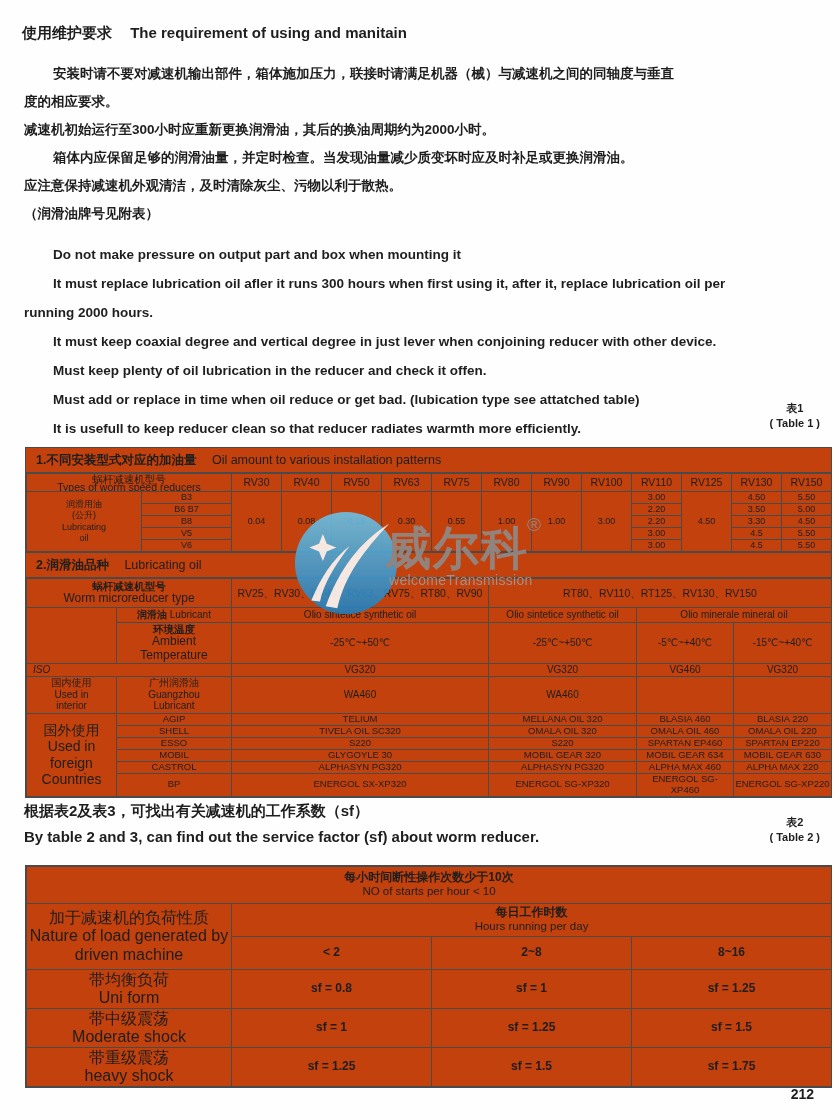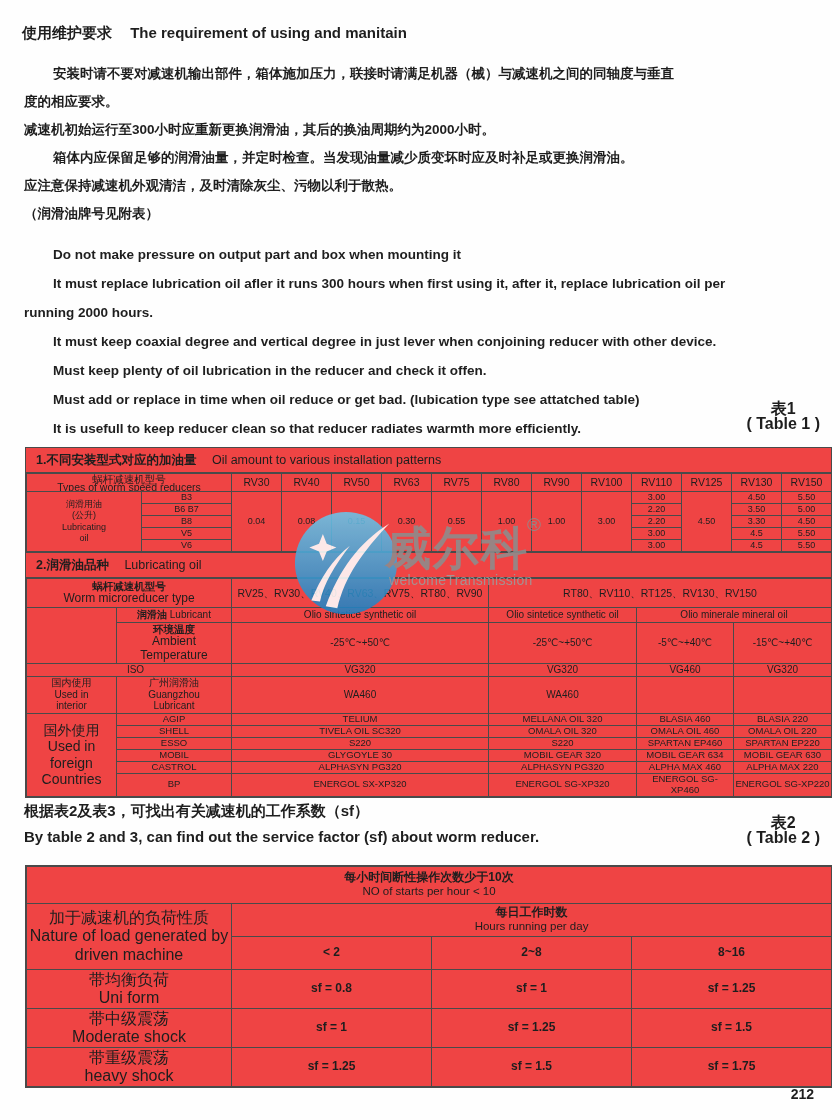--- a/index.html
+++ b/index.html
@@ -6,38 +6,38 @@
   .page{position:relative;width:840px;height:1120px;margin:0 auto;background:#fefefe;
         font-family:"Liberation Sans","DejaVu Sans",sans-serif;color:#1e1e1e;overflow:hidden;}
 
   
   .doc-title{position:absolute;left:22px;top:24px;font-size:15px;font-weight:bold;}
   .doc-title .en{margin-left:14px;}
   .zh-block{position:absolute;left:24px;top:60px;width:792px;font-size:13.5px;font-weight:bold;line-height:28px;}
   .en-block{position:absolute;left:24px;top:240px;width:792px;font-size:13.5px;font-weight:bold;line-height:29px;}
   .indent{padding-left:29px;}
 
-  .tag{position:absolute;right:20px;text-align:center;font-size:16px;font-weight:bold;line-height:15px;}
+  .tag{position:absolute;right:20px;text-align:center;font-size:11px;font-weight:bold;line-height:15px;}
   #tag1{top:401px;} #tag2{top:815px;}
 
   .sec2-head{position:absolute;left:24px;top:798px;font-size:15px;font-weight:bold;line-height:26px;}
 
   
-  .tbl-wrap{position:absolute;left:25px;width:805px;border:1px solid #4a4a4a;background:#ef4444;}
+  .tbl-wrap{position:absolute;left:25px;width:805px;border:1px solid #4a4a4a;background:#c2410c;}
   #table1{top:447px;} #table2{top:865px;}
   .sec-title{height:24px;line-height:24px;padding-left:10px;border-bottom:1px solid #4a4a4a;font-size:12.5px;white-space:nowrap;}
   .sec-title .zh{font-weight:bold;}
   .sec-title .en{margin-left:12px;font-weight:normal;}
   .sec-title.mid{border-top:1px solid #4a4a4a;}
 
   table{border-collapse:collapse;width:100%;table-layout:fixed;}
   td{border:1px solid #4a4a4a;text-align:center;vertical-align:middle;padding:0 1px;
      font-size:10px;line-height:1.15;overflow:hidden;}
   .pre{white-space:pre-line;}
-  .left{text-align:center;padding-left:14px;}
+  .left{text-align:left;padding-left:6px;font-style:italic;}
 
   
   .corner{font-size:7px;line-height:8px;}
   .rA-head td{height:17px;font-size:10.5px;}
   .rA-body td{height:11px;font-size:9px;}
   .side{font-size:10px;line-height:11.5px;}
   .mval{font-size:10px;}
 
   
   .rB1 td{height:28px;font-size:10.5px;}

